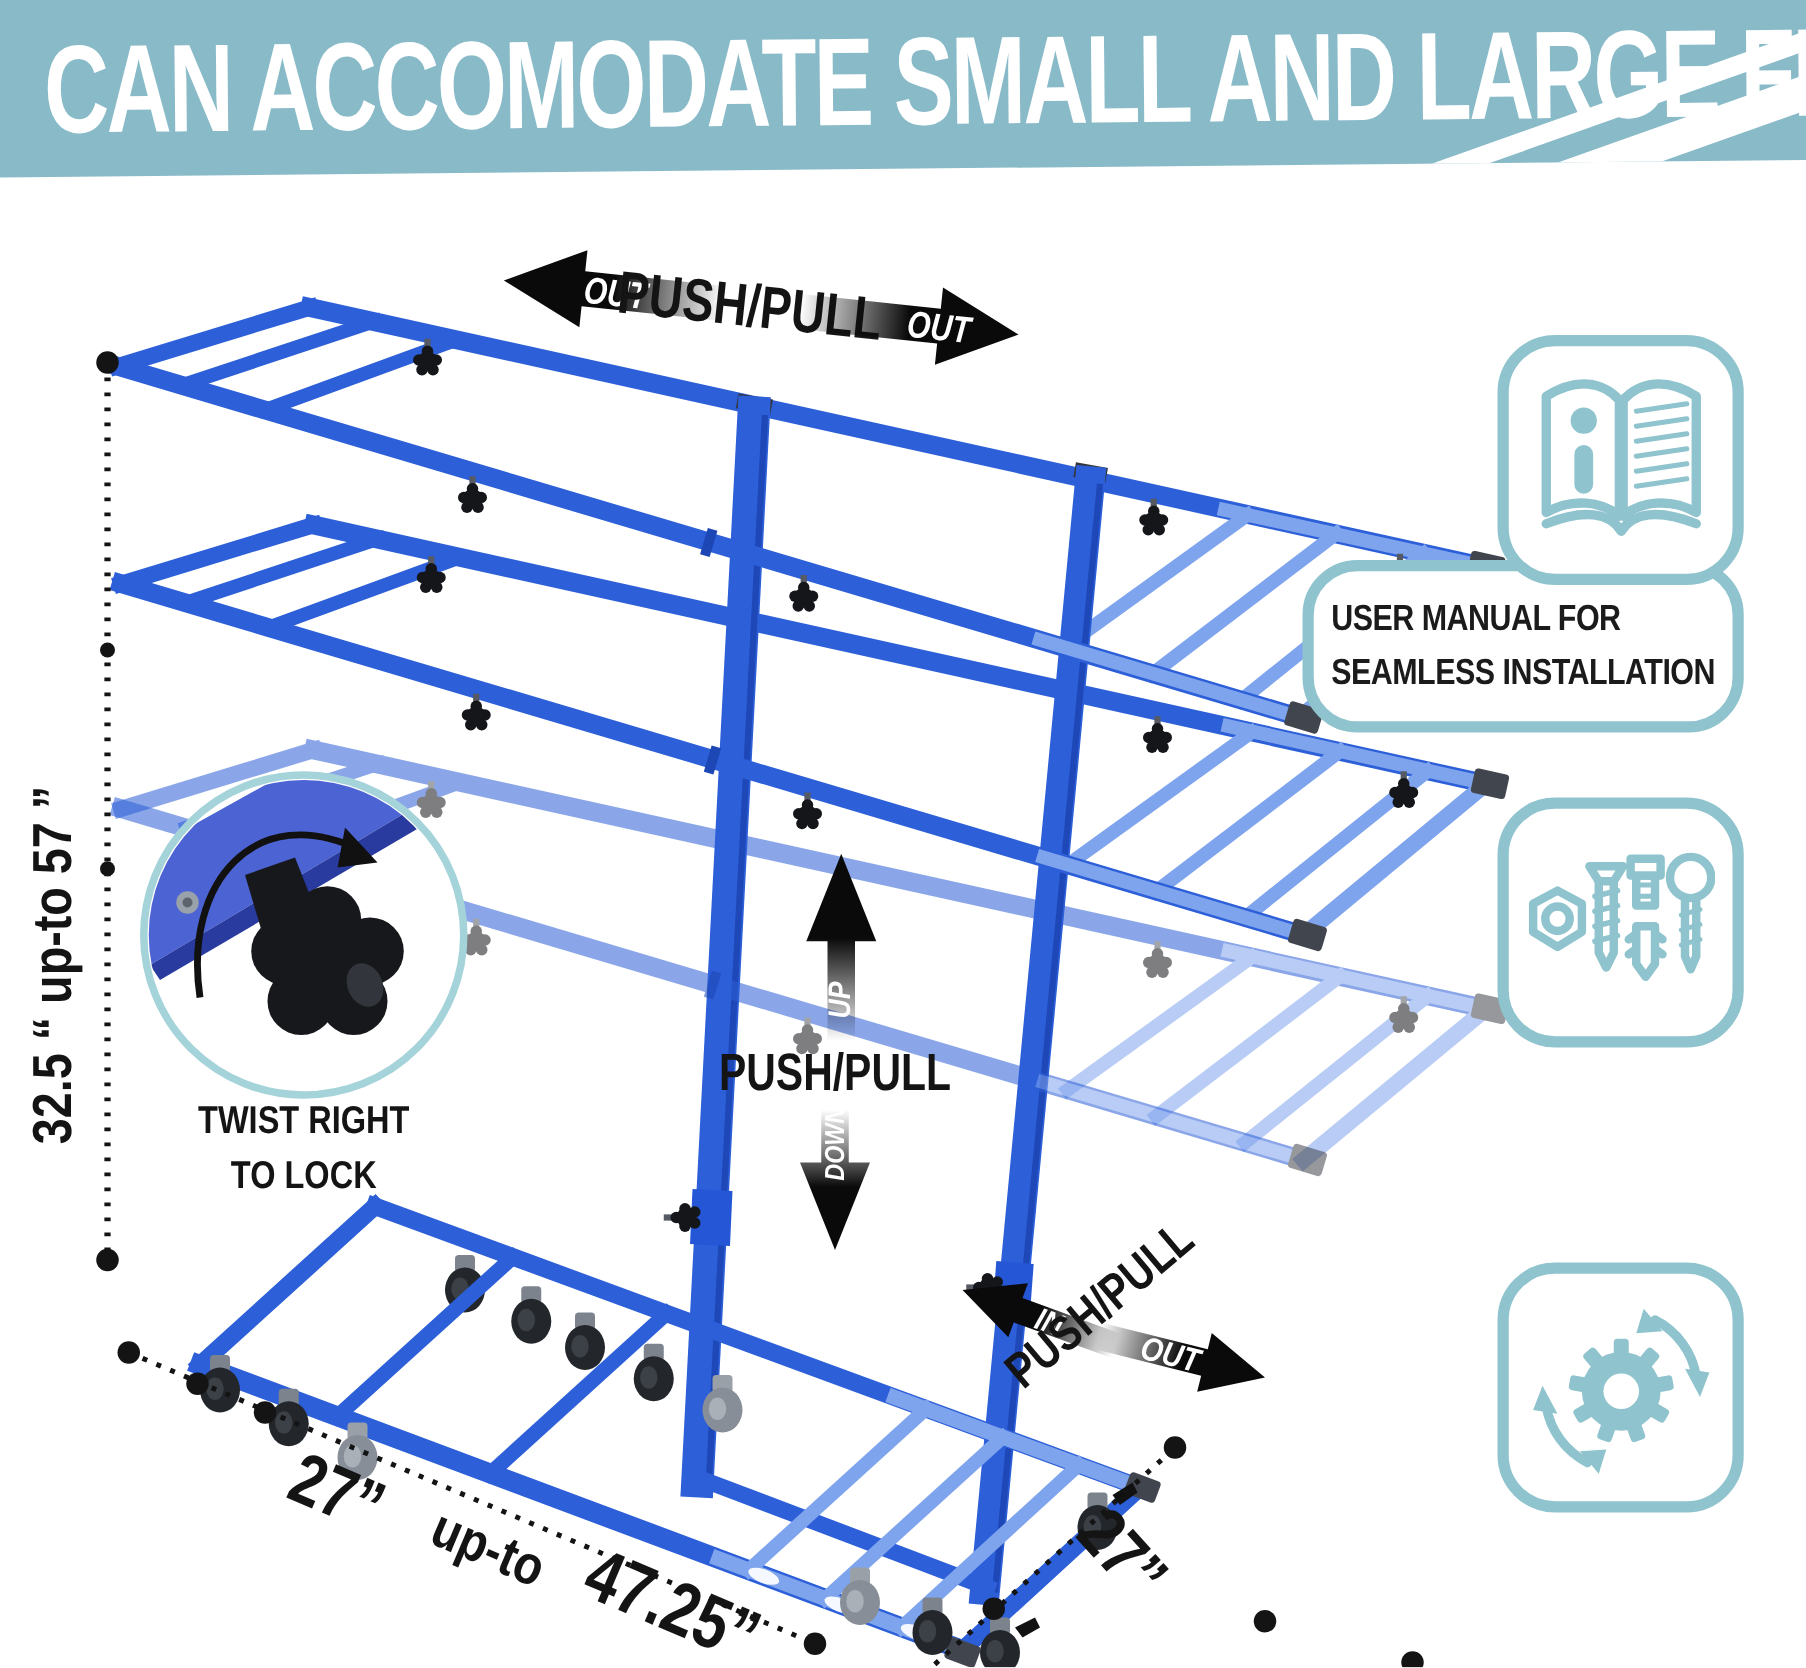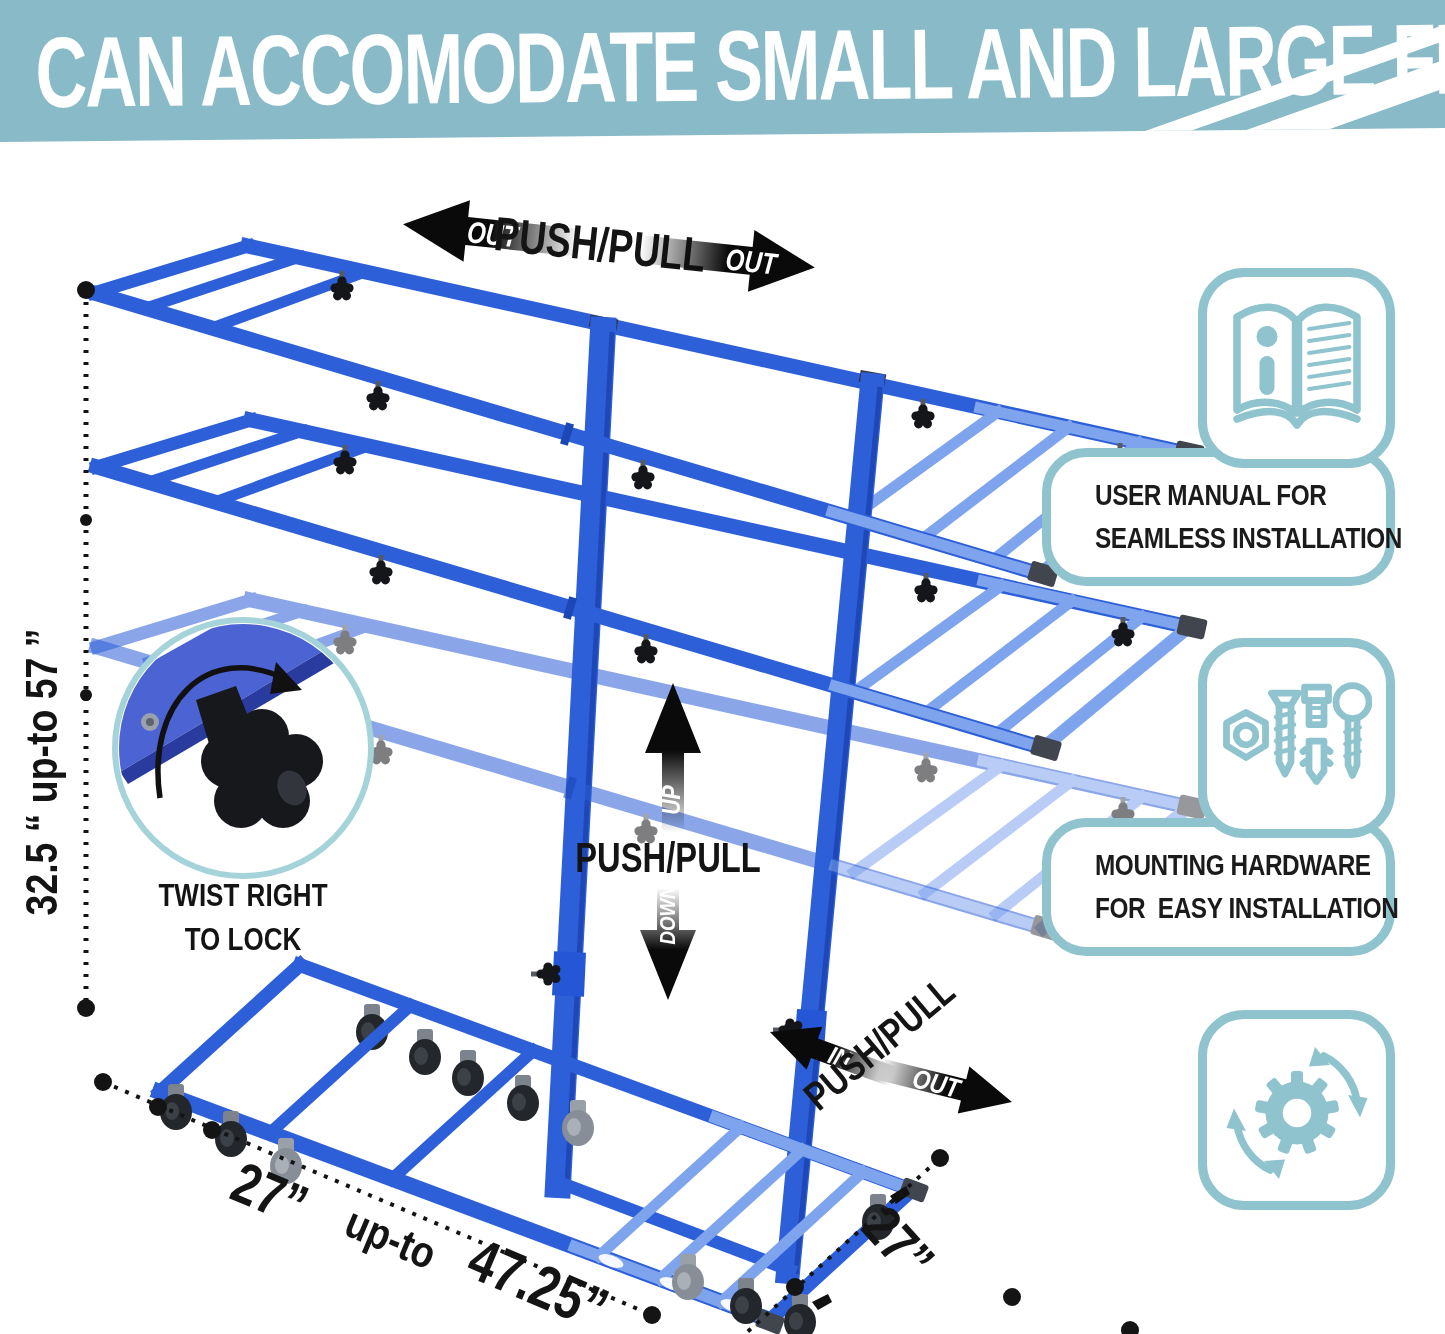--- a/index.html
+++ b/index.html
@@ -10,21 +10,21 @@
           transform:rotate(-0.55deg);transform-origin:left bottom;overflow:hidden;}
   .banner-title{position:absolute;left:46px;top:54%;transform:translateY(-50%) scaleX(0.72);
           transform-origin:left center;color:#fff;font-weight:bold;font-size:100px;
           letter-spacing:-3px;white-space:nowrap;}
   .banner-stripe{position:absolute;background:#fff;}
   .stripe-1{right:-60px;bottom:36px;width:460px;height:15px;transform:rotate(-19deg);}
   .stripe-2{right:-60px;bottom:-18px;width:500px;height:27px;transform:rotate(-19deg);}
   
   .f-box{position:absolute;left:1042px;width:353px;height:138px;border:9px solid #8fc3cd;
          border-radius:44px;background:#fff;box-sizing:border-box;display:flex;
-         flex-direction:column;justify-content:center;padding-left:44px;}
+         flex-direction:column;justify-content:center;padding-left:14px;}
   .f-line{font-weight:800;font-size:29px;color:#1b1b1b;transform:scaleX(0.84);
           transform-origin:left center;white-space:pre;line-height:1.48;letter-spacing:-0.5px;}
   .f-icon{position:absolute;left:1198px;width:197px;height:200px;border:9px solid #8fc3cd;
           border-radius:46px;background:#fff;box-sizing:border-box;display:flex;
           align-items:center;justify-content:center;}
   
   .dim{font-family:"Liberation Sans",sans-serif;font-weight:bold;fill:#141414;}
   .wlabel{font-family:"Liberation Sans",sans-serif;font-weight:bold;font-style:italic;fill:#ffffff;}
   .rail{stroke:#2c5fd8;stroke-linecap:square;}
   .rail-light{stroke:#7fa4ee;stroke-linecap:square;}
@@ -299,24 +299,20 @@
       <path d="M90,16 C74,6 60,8 51,18 L51,80 C60,72 76,70 90,78 Z"></path>
       <path d="M10,84 C30,76 44,78 50,88 C56,78 70,76 90,84"></path>
       <path d="M58,24 L85,20 M58,32 L85,28 M58,40 L85,36 M58,48 L85,44 M58,56 L85,52 M58,64 L85,60" stroke-width="2.6"></path>
       <g fill="#8fc3cd" stroke="none">
         <circle cx="30" cy="29" r="7"></circle>
           <rect x="25" y="42" width="10" height="26" rx="5"></rect>
       </g>
     </svg>
   </div>
 
-  <div class="f-box" style="top:818px">
-    <div class="f-line">MOUNTING HARDWARE</div>
-    <div class="f-line">FOR  EASY INSTALLATION</div>
-  </div>
   <div class="f-icon" style="top:638px">
     <svg width="150" height="150" viewBox="0 0 100 100" fill="none" stroke="#8fc3cd" stroke-width="4.5" stroke-linecap="round" stroke-linejoin="round">
       <polygon points="16,33 29,40 29,55 16,63 3,55 3,40"></polygon>
       <circle cx="16" cy="48" r="6.5"></circle>
       <path d="M33,20 L51,20 L46,28 L38,28 Z"></path>
       <path d="M38,28 V66 L42,74 L46,66 V28"></path>
       <path d="M36,36 L48,33 M36,44 L48,41 M36,52 L48,49 M36,60 L48,57" stroke-width="3"></path>
       <rect x="55" y="16" width="16" height="9"></rect>
       <rect x="58" y="25" width="10" height="16"></rect>
       <path d="M58,30 h10 M58,36 h10" stroke-width="2.6"></path>

